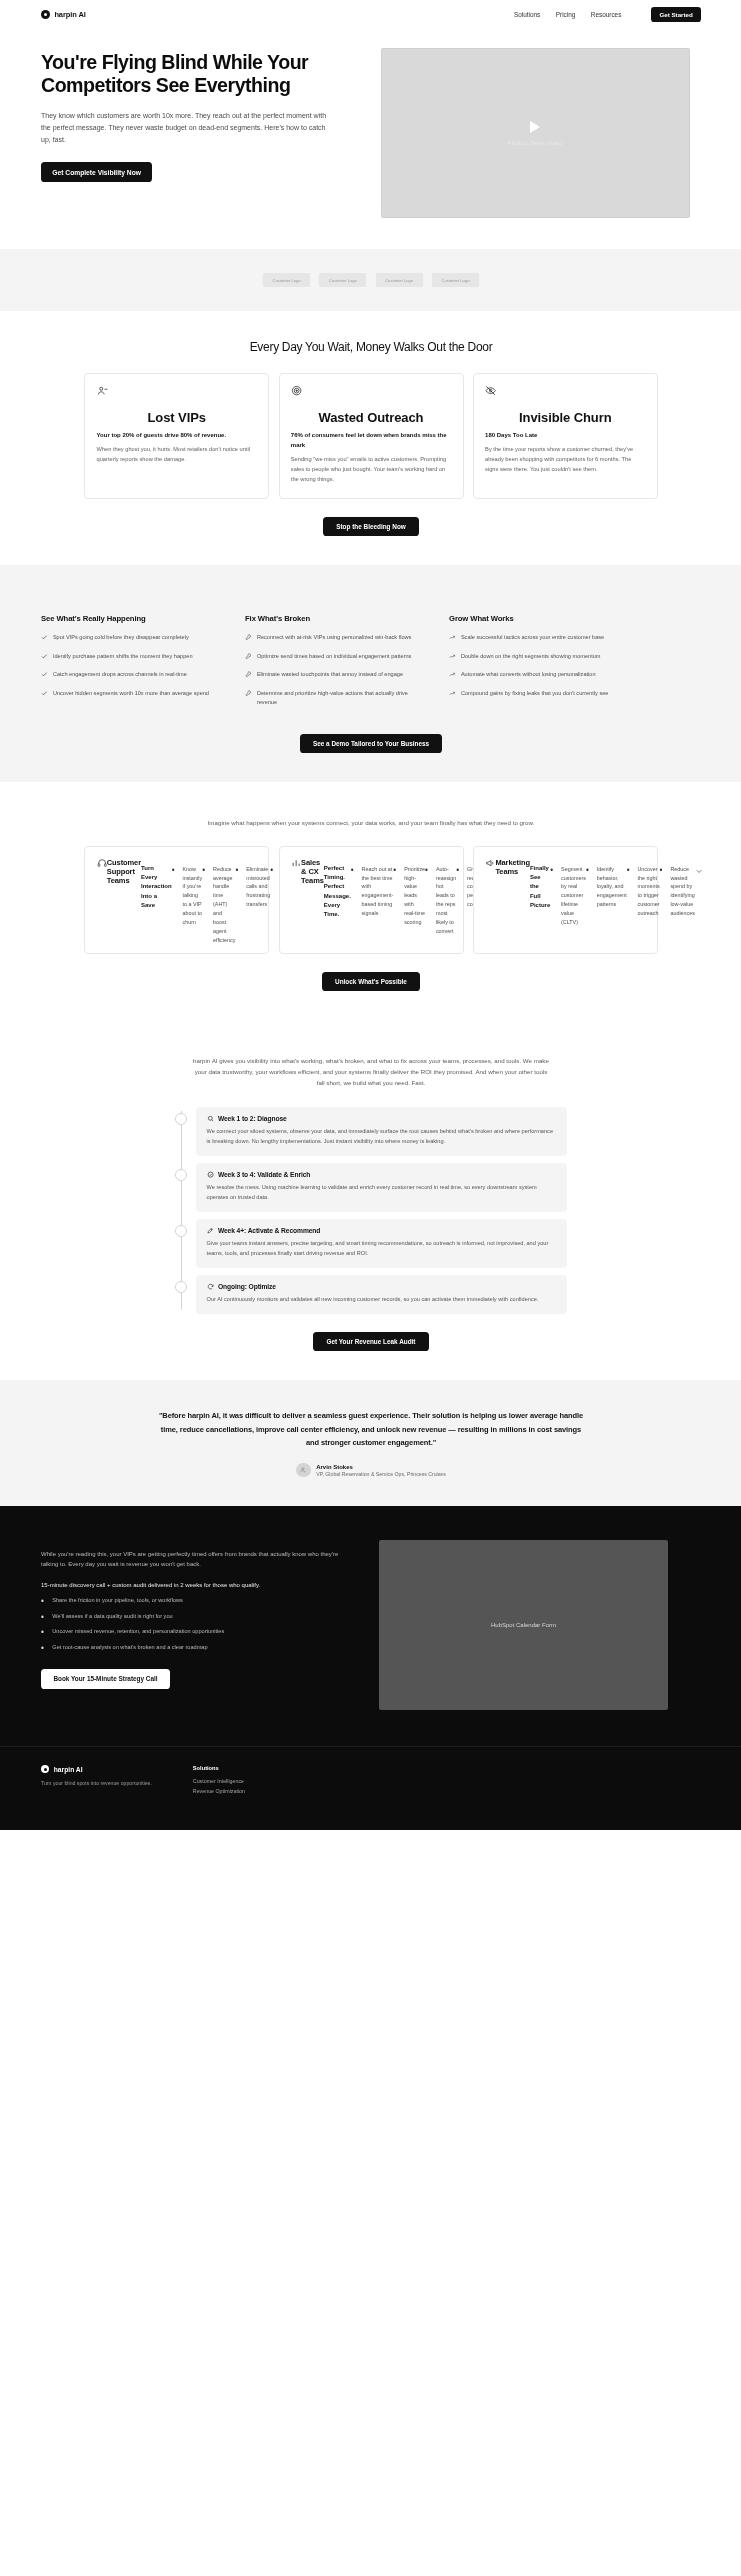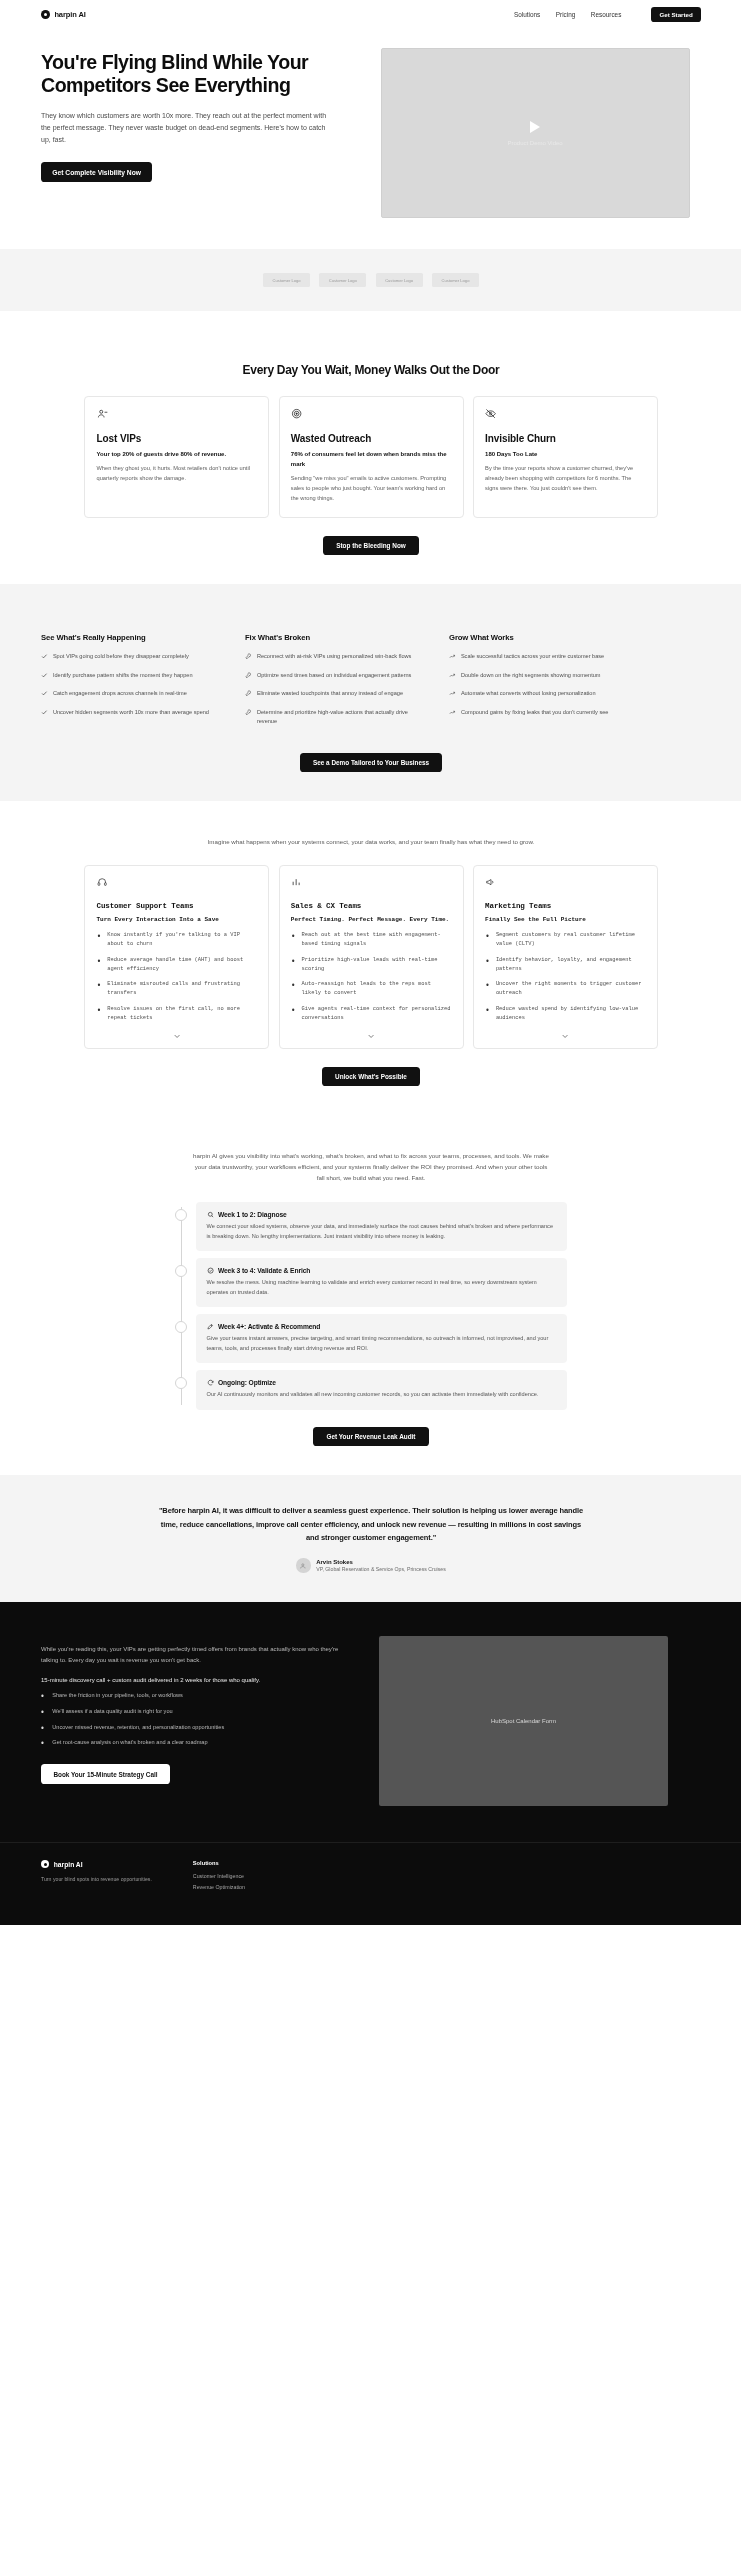--- a/index.html
+++ b/index.html
@@ -96,22 +96,22 @@
     background: #e6e6e6;
     border-radius: 1.5px;
     display: flex; align-items: center; justify-content: center;
     font-size: 4.1px; color: #9a9a9a;
   }
 
   
   .section { padding: 29px 41px; }
   .section.gray { background: #f4f4f4; }
   .sec-title {
-    text-align: center; font-size: 12px; font-weight: 700;
-    letter-spacing: -0.3px; line-height: 1.3; margin-top: 23px;
+    text-align: center; font-size: 12px; font-weight: 400;
+    letter-spacing: -0.3px; line-height: 1.3;
   }
   .sec-sub {
     text-align: center; font-size: 6.2px; color: #5a5a5a;
     line-height: 1.75; max-width: 361px; margin: 7.2px auto 0 auto;
   }
 
   
   .cards-3 {
     display: flex; gap: 9.3px; margin-top: 17.5px;
     justify-content: center;
@@ -120,21 +120,21 @@
     width: 185px;
     background: #fff;
     border: 0.5px solid #e7e7e7;
     border-radius: 4.1px;
     padding: 11.3px 11.3px 13.4px 11.3px;
   }
   .card-icon {
     width: 11.3px; height: 11.3px; margin-bottom: 13.4px;
     color: #222;
   }
-  .card-title { font-size: 10px; font-weight: 700; letter-spacing: -0.1px; }
+  .card-title { font-size: 13px; font-weight: 700; letter-spacing: -0.1px; text-align: center; }
   .card-stat { font-size: 6px; font-weight: 700; margin-top: 6.2px; line-height: 1.6; }
   .card-body { font-size: 5.7px; color: #5e5e5e; line-height: 1.75; margin-top: 4.6px; }
   .center-btn { text-align: center; margin-top: 17.5px; }
   .btn-dark {
     background: #111; color: #fff; border: none; cursor: pointer;
     font-size: 6.4px; font-weight: 600;
     padding: 6.2px 13.4px; border-radius: 3.6px;
   }
 
   
@@ -145,21 +145,21 @@
   .col-title { font-size: 7.7px; font-weight: 700; letter-spacing: -0.1px; margin-bottom: 10.3px; }
   .li { display: flex; gap: 5.2px; margin-bottom: 9.3px; }
   .li-ic { flex: 0 0 6.7px; margin-top: 1px; color: #333; }
   .li-tx { font-size: 5.6px; color: #4f4f4f; line-height: 1.65; }
 
   
   .team-cards { display: flex; gap: 9.3px; margin-top: 16.5px; justify-content: center; }
   .team-card {
     width: 185px; background: #fff; border: 0.5px solid #e7e7e7;
     border-radius: 4.1px; padding: 11.3px 11.3px 8.2px 11.3px;
-    display: flex; flex-direction: column; font-family: Liberation Mono, monospace;
+    display: flex; flex-direction: row;
   }
   .team-icon { width: 10.3px; height: 10.3px; margin-bottom: 14.4px; color: #222; }
   .team-title { font-size: 7.5px; font-weight: 700; letter-spacing: -0.1px; }
   .team-tag { font-size: 6px; font-weight: 700; margin-top: 5.7px; line-height: 1.55; }
   .team-li { display: flex; gap: 4.1px; margin-top: 6.7px; }
   .team-li .li-tx { font-size: 5.4px; }
   .chev {
     margin: 9.3px auto 0 auto; width: 8.2px; height: 8.2px; color: #444;
     cursor: pointer;
   }

